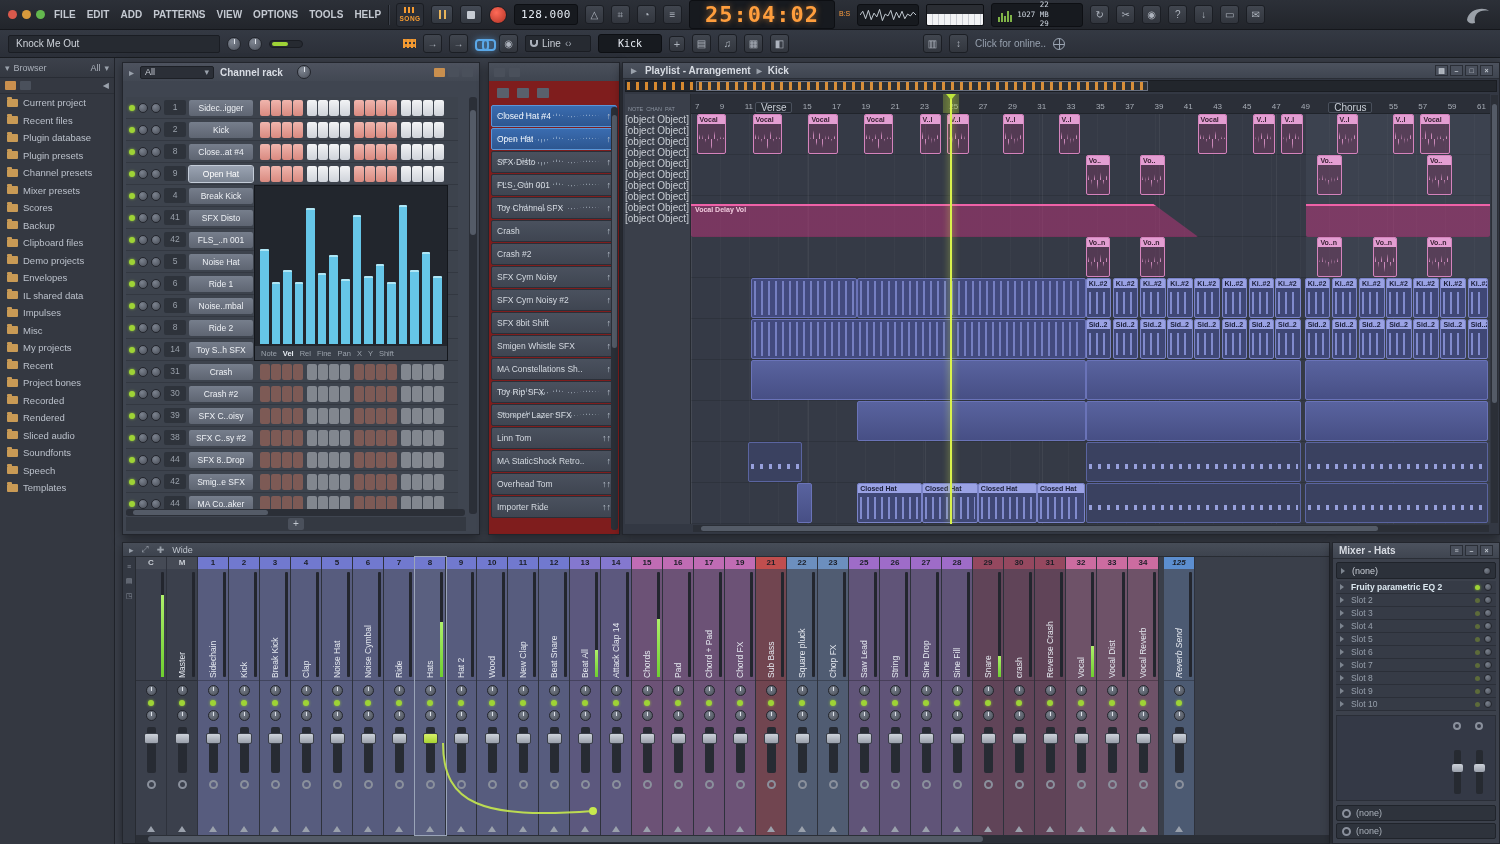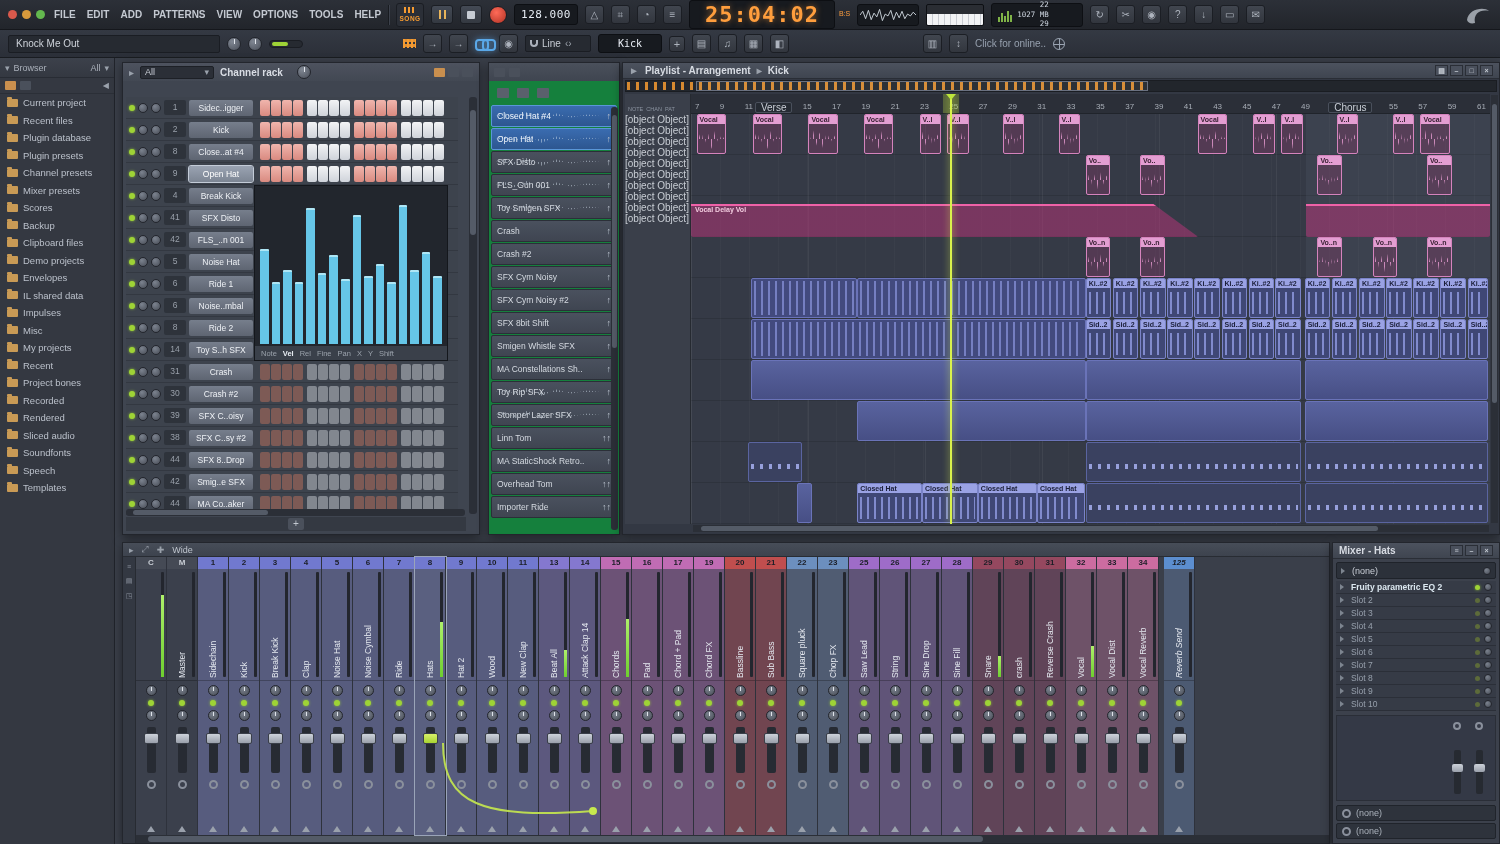--- a/index.html
+++ b/index.html
@@ -122,21 +122,21 @@
   .g-labs{height:14px;background:#3a404a;display:flex;align-items:center;gap:6px;padding:0 6px;font-size:7.5px;color:#9aa1ab;}
   .g-lab.on{color:#e8edf3;font-weight:bold;}
   .rack-foot{position:absolute;bottom:3px;left:3px;right:13px;height:14px;background:#343942;display:flex;align-items:center;justify-content:center;}
   .addbtn{width:16px;height:12px;background:#4a505b;border-radius:2px;color:#c2c8d0;font-size:10px;line-height:11px;text-align:center;}
   .vscroll{position:absolute;right:2px;top:34px;bottom:20px;width:8px;background:#2b2f37;border-radius:3px;}
   .vscroll i{position:absolute;left:1px;right:1px;top:3%;height:30%;background:#545b67;border-radius:3px;}
   .hscroll{position:absolute;left:3px;right:14px;bottom:18px;height:7px;background:#2b2f37;border-radius:3px;}
   .hscroll i{position:absolute;top:1px;bottom:1px;left:2%;width:40%;background:#545b67;border-radius:3px;}
 
   
-  .samples{left:488px;top:62px;width:132px;height:473px;background:#15803d;}
+  .samples{left:488px;top:62px;width:132px;height:473px;background:#7f1d1d;}
   .s-head{height:18px;background:linear-gradient(#4a505b,#3f4550);display:flex;align-items:center;gap:4px;padding:0 5px;}
   .s-tools{height:24px;display:flex;align-items:center;gap:8px;padding:0 8px;}
   .s-ico{width:12px;height:10px;background:#59606c;border-radius:1px;}
   .s-list{padding:0 2px;}
   .s-item{height:22px;margin-bottom:1px;background:linear-gradient(#4a515e,#3f4551);border:1px solid #2b2f38;border-radius:2px;
           display:flex;align-items:center;padding:0 5px;font-size:8.5px;color:#d5dae1;position:relative;cursor:pointer;}
   .s-item.sel{background:linear-gradient(#3a6cb0,#2d5档690);background:linear-gradient(#3a6cb0,#2d5690);border-color:#5a96d8;color:#eef4fb;}
   .s-item.wave::before{content:"";position:absolute;left:4px;right:16px;top:5px;bottom:5px;opacity:.6;
      background:repeating-linear-gradient(to right,rgba(215,228,240,.8) 0 1px,transparent 1px 3px);
      clip-path:polygon(0 50%,8% 18%,18% 72%,30% 8%,44% 88%,58% 24%,72% 66%,88% 36%,100% 50%);}
@@ -1077,21 +1077,21 @@
           <span class="slab">SFX Disto</span>
           <span class="arr">↑</span>
         </div>
 
         <div class="s-item wave">
           <span class="slab">FLS_Gun 001</span>
           <span class="arr">↑</span>
         </div>
 
         <div class="s-item wave">
-          <span class="slab">Toy Smigen SFX</span>
+          <span class="slab">Toy Channel SFX</span>
           <span class="arr">↑</span>
         </div>
 
         <div class="s-item">
           <span class="slab">Crash</span>
           <span class="arr">↑</span>
         </div>
 
         <div class="s-item">
           <span class="slab">Crash #2</span>
@@ -1785,20 +1785,37 @@
           <span class="sknob"></span>
           <span class="sled"></span>
           <span class="sknob"></span>
           <span class="fader">
             <b></b>
           </span>
           <span class="sring"></span>
           <span class="sarrow"></span>
         </div>
 
+        <div class="strip g-indigo" style="--meter: 0%;">
+          <div class="snum">12</div>
+          <div class="nm">
+            <span class="vname">Beat Snare</span>
+            <span class="smeter">
+              <i></i>
+            </span>
+          </div>
+          <span class="sknob"></span>
+          <span class="sled"></span>
+          <span class="sknob"></span>
+          <span class="fader">
+            <b></b>
+          </span>
+          <span class="sring"></span>
+          <span class="sarrow"></span>
+        </div>
 
         <div class="strip g-indigo2" style="--meter: 26%;">
           <div class="snum">13</div>
           <div class="nm">
             <span class="vname">Beat All</span>
             <span class="smeter">
               <i></i>
             </span>
           </div>
           <span class="sknob"></span>
@@ -1895,37 +1912,20 @@
           <span class="sknob"></span>
           <span class="sled"></span>
           <span class="sknob"></span>
           <span class="fader">
             <b></b>
           </span>
           <span class="sring"></span>
           <span class="sarrow"></span>
         </div>
 
-        <div class="strip g-red" style="--meter: 0%;">
-          <div class="snum">20</div>
-          <div class="nm">
-            <span class="vname">Bassline</span>
-            <span class="smeter">
-              <i></i>
-            </span>
-          </div>
-          <span class="sknob"></span>
-          <span class="sled"></span>
-          <span class="sknob"></span>
-          <span class="fader">
-            <b></b>
-          </span>
-          <span class="sring"></span>
-          <span class="sarrow"></span>
-        </div>
 
         <div class="strip g-red" style="--meter: 0%;">
           <div class="snum">21</div>
           <div class="nm">
             <span class="vname">Sub Bass</span>
             <span class="smeter">
               <i></i>
             </span>
           </div>
           <span class="sknob"></span>

